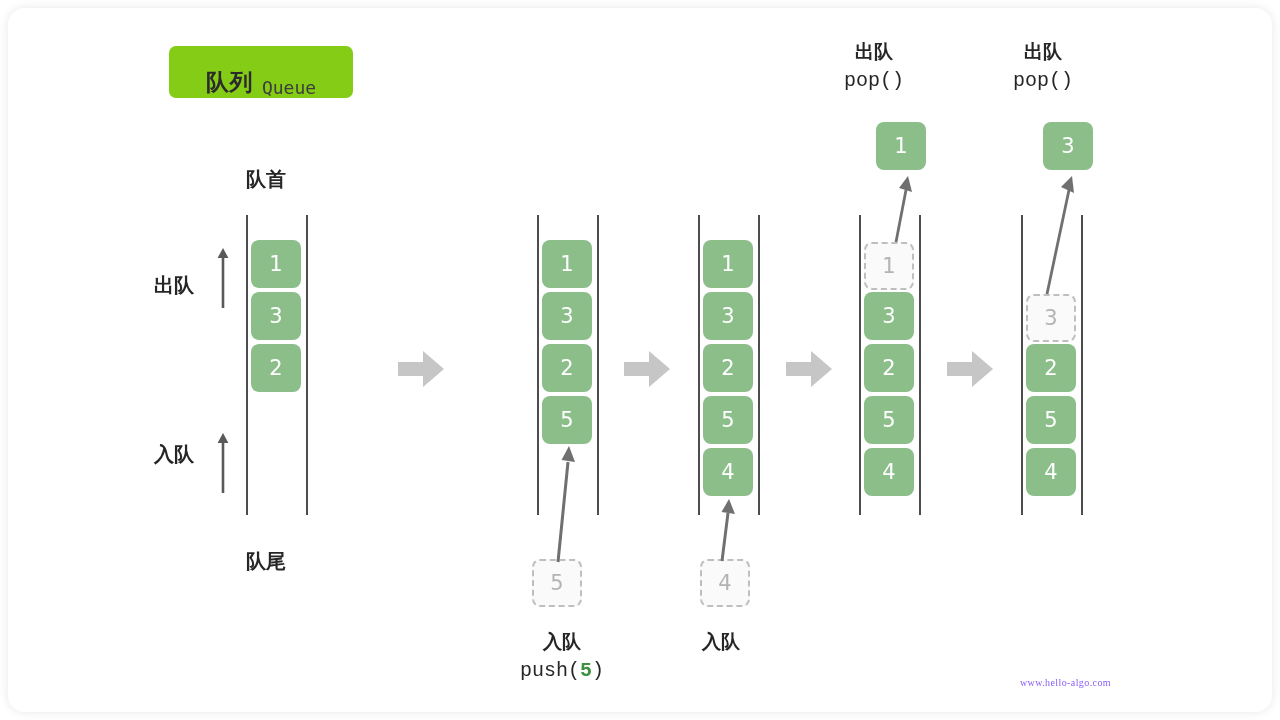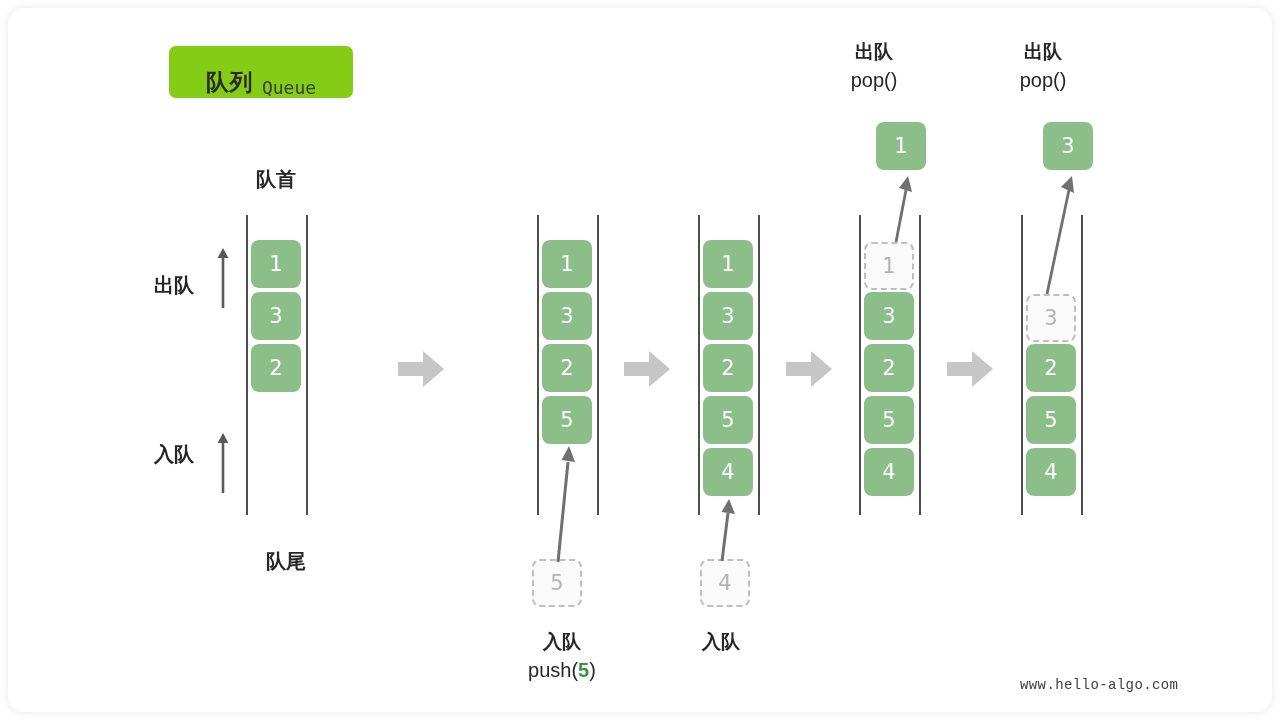--- a/index.html
+++ b/index.html
@@ -63,21 +63,21 @@
     line-height: 1.45;
   }
   .op-label .cn {
     display: block;
     font-size: 19px;
     font-weight: bold;
     color: #262626;
   }
   .op-label .code {
     display: block;
-    font-family: Liberation Sans, sans-serif;
+    font-family: Liberation Mono, monospace;
     font-size: 20px;
     color: #262626;
   }
   .op-label .code .num { color: #3f9142; font-weight: bold; }
 
   
   .cell {
     width: 50px; height: 48px;
     border-radius: 8px;
     background: #8cbe8a;
@@ -101,39 +101,39 @@
     background: #4d4d4d;
   }
 
   
   .step-arrow { width: 46px; height: 38px; }
 
   
   .tick-arrow { width: 14px; height: 62px; }
 
   .watermark {
-    font-family: Liberation Mono, monospace;
-    font-size: 14px;
-    color: #404040;
+    font-family: Liberation Serif, serif;
+    font-size: 10px;
+    color: #8b5cf6;
     letter-spacing: 0.4px;
     white-space: nowrap;
   }
 </style>
 </head>
 <body>
 
 <div id="card">
 
   <div class="abs" id="title-badge">
     <span class="cn">队列</span>
     <span class="en">Queue</span>
   </div>
 
-  <div class="abs cn-label" style="left:238px; top:158px; width:60px; text-align:center;">队首</div>
-  <div class="abs cn-label" style="left:238px; top:540px; width:60px; text-align:right;">队尾</div>
+  <div class="abs cn-label" style="left:238px; top:158px; width:60px; ">队首</div>
+  <div class="abs cn-label" style="left:238px; top:540px; width:60px; text-align:left;">队尾</div>
 
   <div class="abs cn-label" style="left:146px; top:264px;">出队</div>
   <svg class="abs tick-arrow" style="left:208px; top:238px;" viewBox="0 0 14 62">
     <line x1="7" y1="62" x2="7" y2="10" stroke="#595959" stroke-width="2.6"></line>
     <path d="M7 2 L12.4 12 L1.6 12 Z" fill="#595959"></path>
   </svg>
 
   <div class="abs cn-label" style="left:146px; top:433px;">入队</div>
   <svg class="abs tick-arrow" style="left:208px; top:423px;" viewBox="0 0 14 62">
     <line x1="7" y1="62" x2="7" y2="10" stroke="#595959" stroke-width="2.6"></line>

